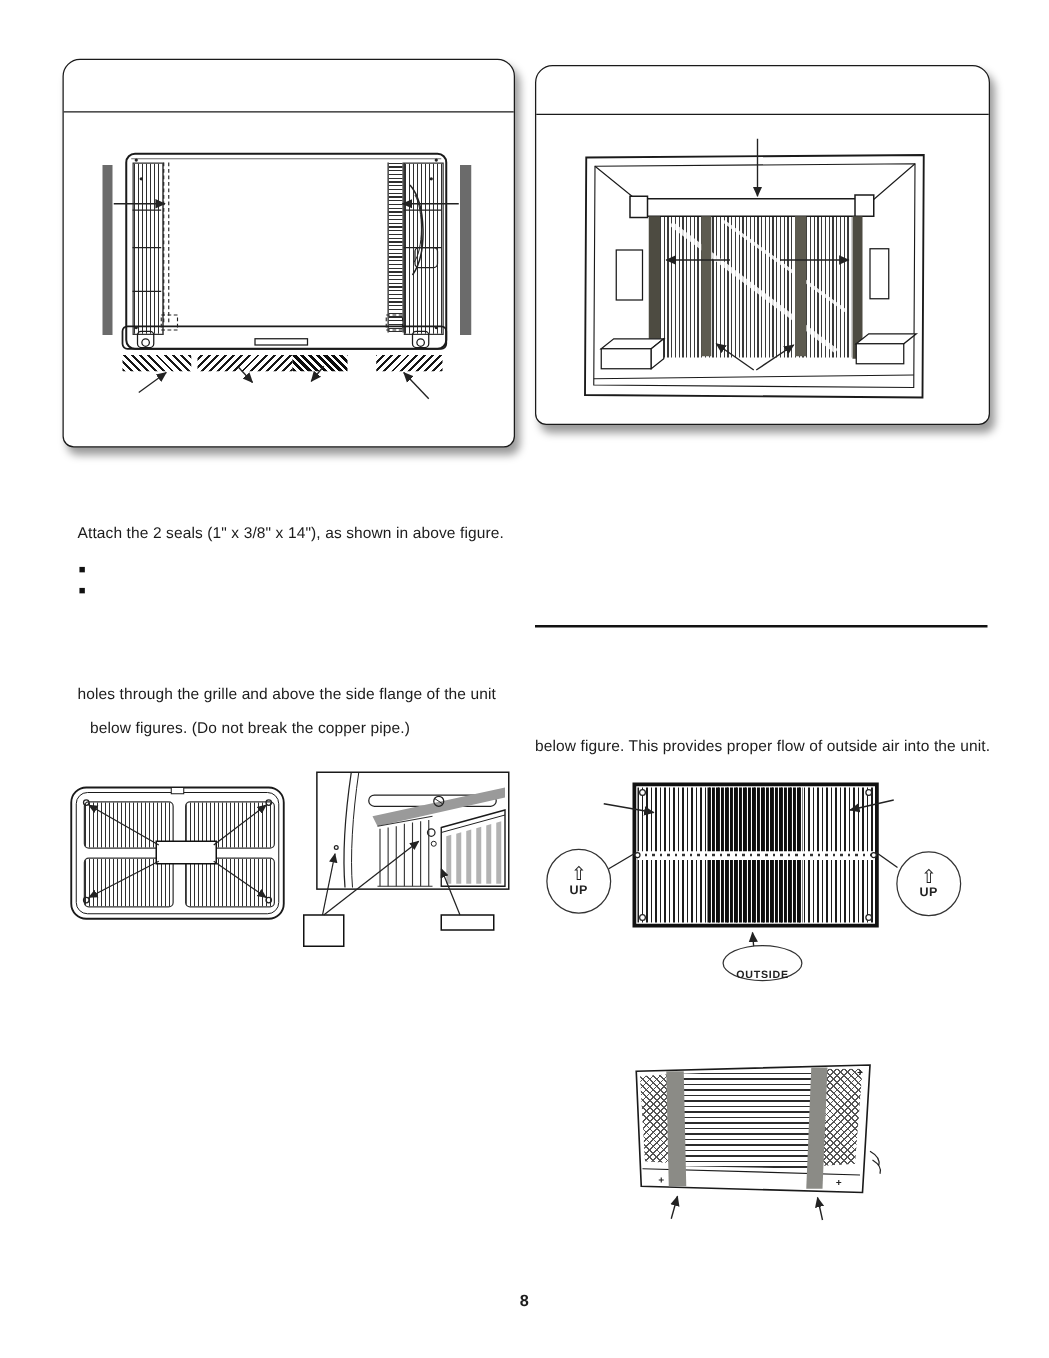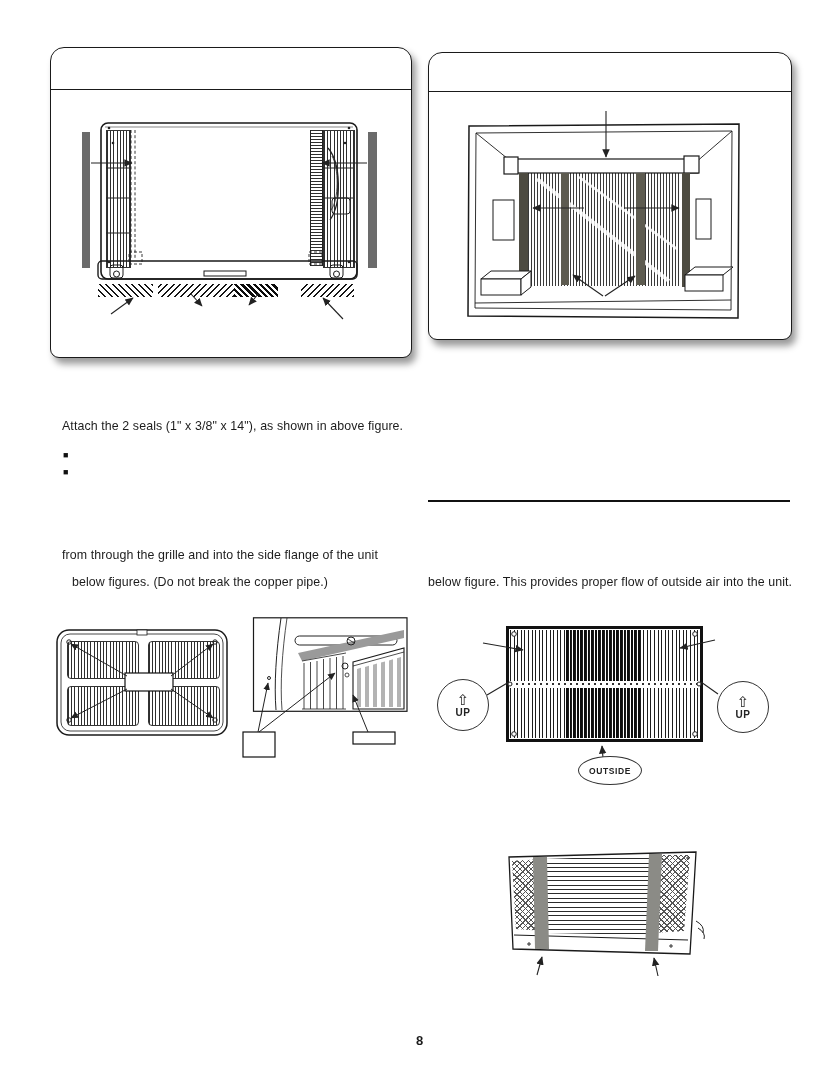--- a/index.html
+++ b/index.html
@@ -157,23 +157,23 @@
       </g>
     </svg>
   </div>
 
   <div class="txt" style="left:62px;top:419px;">Attach the 2 seals (1" x 3/8" x 14"), as shown in above figure.</div>
   <span class="sq" style="left:63px;top:451px;">■</span>
   <span class="sq" style="left:63px;top:468px;">■</span>
 
   <div class="rule" style="left:428px;top:500px;width:362px;height:2px;"></div>
 
-  <div class="txt" style="left:62px;top:548px;">from through the grille and into the side flange of the unit</div>
+  <div class="txt" style="left:62px;top:548px;">holes through the grille and above the side flange of the unit</div>
   <div class="txt" style="left:62px;top:575px;padding-left:10px;">below figures. (Do not break the copper pipe.)</div>
-  <div class="txt" style="left:428px;top:575px;">below figure. This provides proper flow of outside air into the unit.</div>
+  <div class="txt" style="left:428px;top:590px;">below figure. This provides proper flow of outside air into the unit.</div>
 
   <div class="abs" style="left:55px;top:628px;width:175px;height:110px;">
     <div class="slats" style="left:12px;top:13px;width:70px;height:36px;border-radius:4px;"></div>
     <div class="slats" style="left:93px;top:13px;width:70px;height:36px;border-radius:4px;"></div>
     <div class="slats" style="left:12px;top:58px;width:70px;height:38px;border-radius:4px;"></div>
     <div class="slats" style="left:93px;top:58px;width:70px;height:38px;border-radius:4px;"></div>
     <svg width="175" height="110" viewBox="0 0 175 110">
       <defs>
         <marker id="ah3" markerWidth="9" markerHeight="9" refX="7" refY="4" orient="auto">
           <path d="M0,0.6 L7.6,4 L0,7.4 Z" fill="#222"></path>
@@ -278,21 +278,21 @@
       </g>
     </svg>
     <div class="upcirc" style="left:7px;top:61px;">
       <span class="glyph">⇧</span>
       <span class="lbl">UP</span>
     </div>
     <div class="upcirc" style="left:287px;top:63px;">
       <span class="glyph">⇧</span>
       <span class="lbl">UP</span>
     </div>
-    <div class="oval" style="left:148px;top:138px;">
+    <div class="oval" style="left:148px;top:138px;align-items:flex-end;">
       <span>OUTSIDE</span>
     </div>
   </div>
 
   <div class="abs" style="left:500px;top:845px;width:215px;height:135px;">
     <div class="fins-h" style="left:0;top:0;width:215px;height:135px;clip-path:polygon(45px 14px,155px 10px,150px 90px,48px 88px);"></div>
     <div class="xhatch" style="left:0;top:0;width:215px;height:135px;clip-path:polygon(12px 16px,42px 14px,44px 86px,16px 84px);"></div>
     <div class="xhatch" style="left:0;top:0;width:215px;height:135px;clip-path:polygon(156px 10px,190px 10px,184px 86px,152px 88px);"></div>
     <svg width="215" height="135" viewBox="0 0 215 135">
       <defs>

